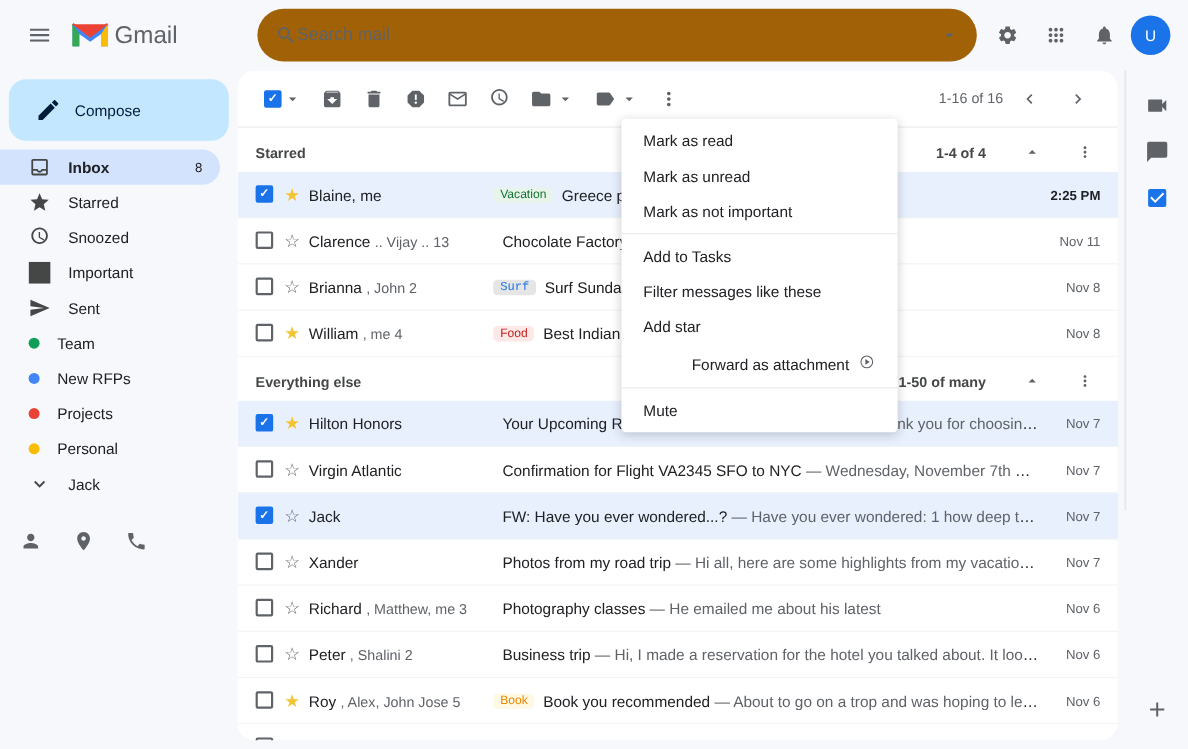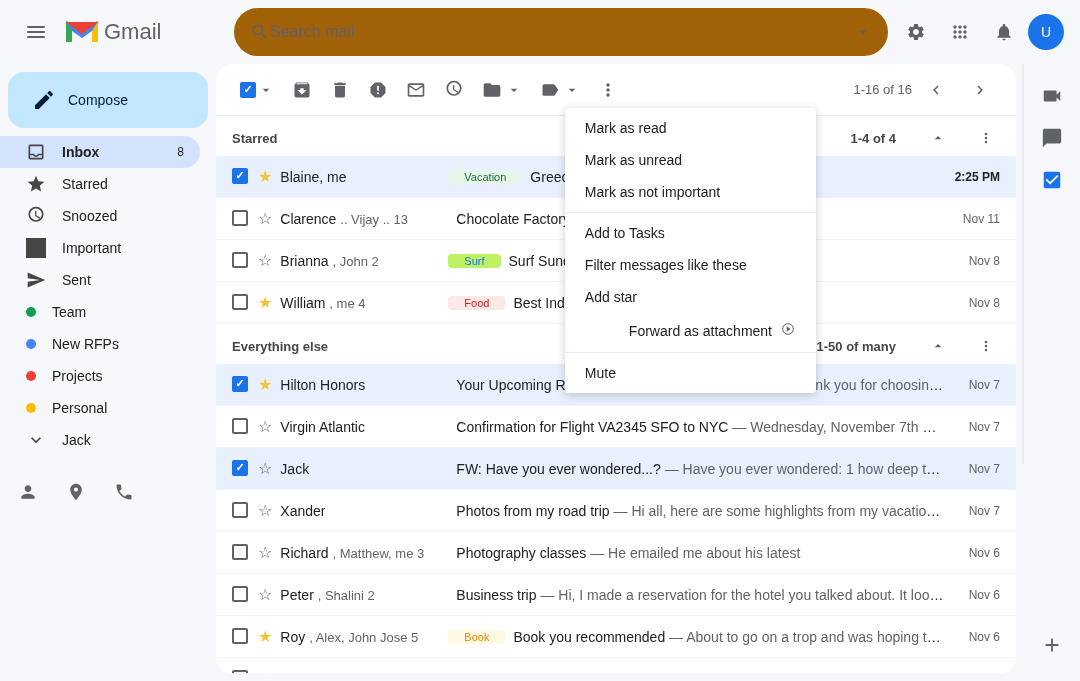--- a/index.html
+++ b/index.html
@@ -42,23 +42,23 @@
     .section-controls { display: flex; align-items: center; gap: 20px; }
 
     
     .email-row { display: flex; align-items: center; padding: 0 16px; height: 42px; border-bottom: 1px solid #f1f3f4; cursor: pointer; position: relative; font-size: 14px; }
     .email-row.selected { background: #e8f0fe; }
     .email-row .star { font-size: 16px; margin-right: 8px; color: #5f6368; cursor: pointer; flex-shrink: 0; }
     .email-row .star.filled { color: #f4c430; }
     .email-row .sender { min-width: 160px; max-width: 160px; font-size: 14px; font-weight: 500; overflow: hidden; white-space: nowrap; text-overflow: ellipsis; margin-right: 8px; flex-shrink: 0; }
     .email-row .sender .count { color: #5f6368; font-weight: 400; font-size: 13px; }
     .email-row .tags { display: flex; gap: 4px; margin-right: 8px; flex-shrink: 0; }
-    .tag { font-size: 11px; font-weight: 500; padding: 1px 16px; border-radius: 4px; }
+    .tag { font-size: 11px; font-weight: 500; padding: 1px 6px; border-radius: 4px; }
     .tag.vacation { background: #e6f4ea; color: #137333; }
-    .tag.surf { background: #bef264; color: #1a73e8; }
+    .tag.surf { background: #e5e5e5; color: #1a73e8; font-family: Liberation Mono, monospace; }
     .tag.food { background: #fce8e6; color: #c5221f; }
     .tag.book { background: #fef9e3; color: #ea8600; }
     .email-row .subject-snippet { flex: 1; overflow: hidden; white-space: nowrap; text-overflow: ellipsis; color: #202124; font-size: 14px; }
     .email-row .subject { font-weight: 500; }
     .email-row .snippet { color: #5f6368; font-weight: 400; }
     .email-row .date { font-size: 12px; color: #5f6368; margin-left: 8px; min-width: 48px; text-align: right; flex-shrink: 0; }
     .email-row .date.bold { font-weight: 600; color: #202124; }
 
     
     .context-menu { position: absolute; background: white; border-radius: 4px; box-shadow: 0 2px 10px rgba(0,0,0,0.2); z-index: 100; min-width: 220px; padding: 4px 0; }

